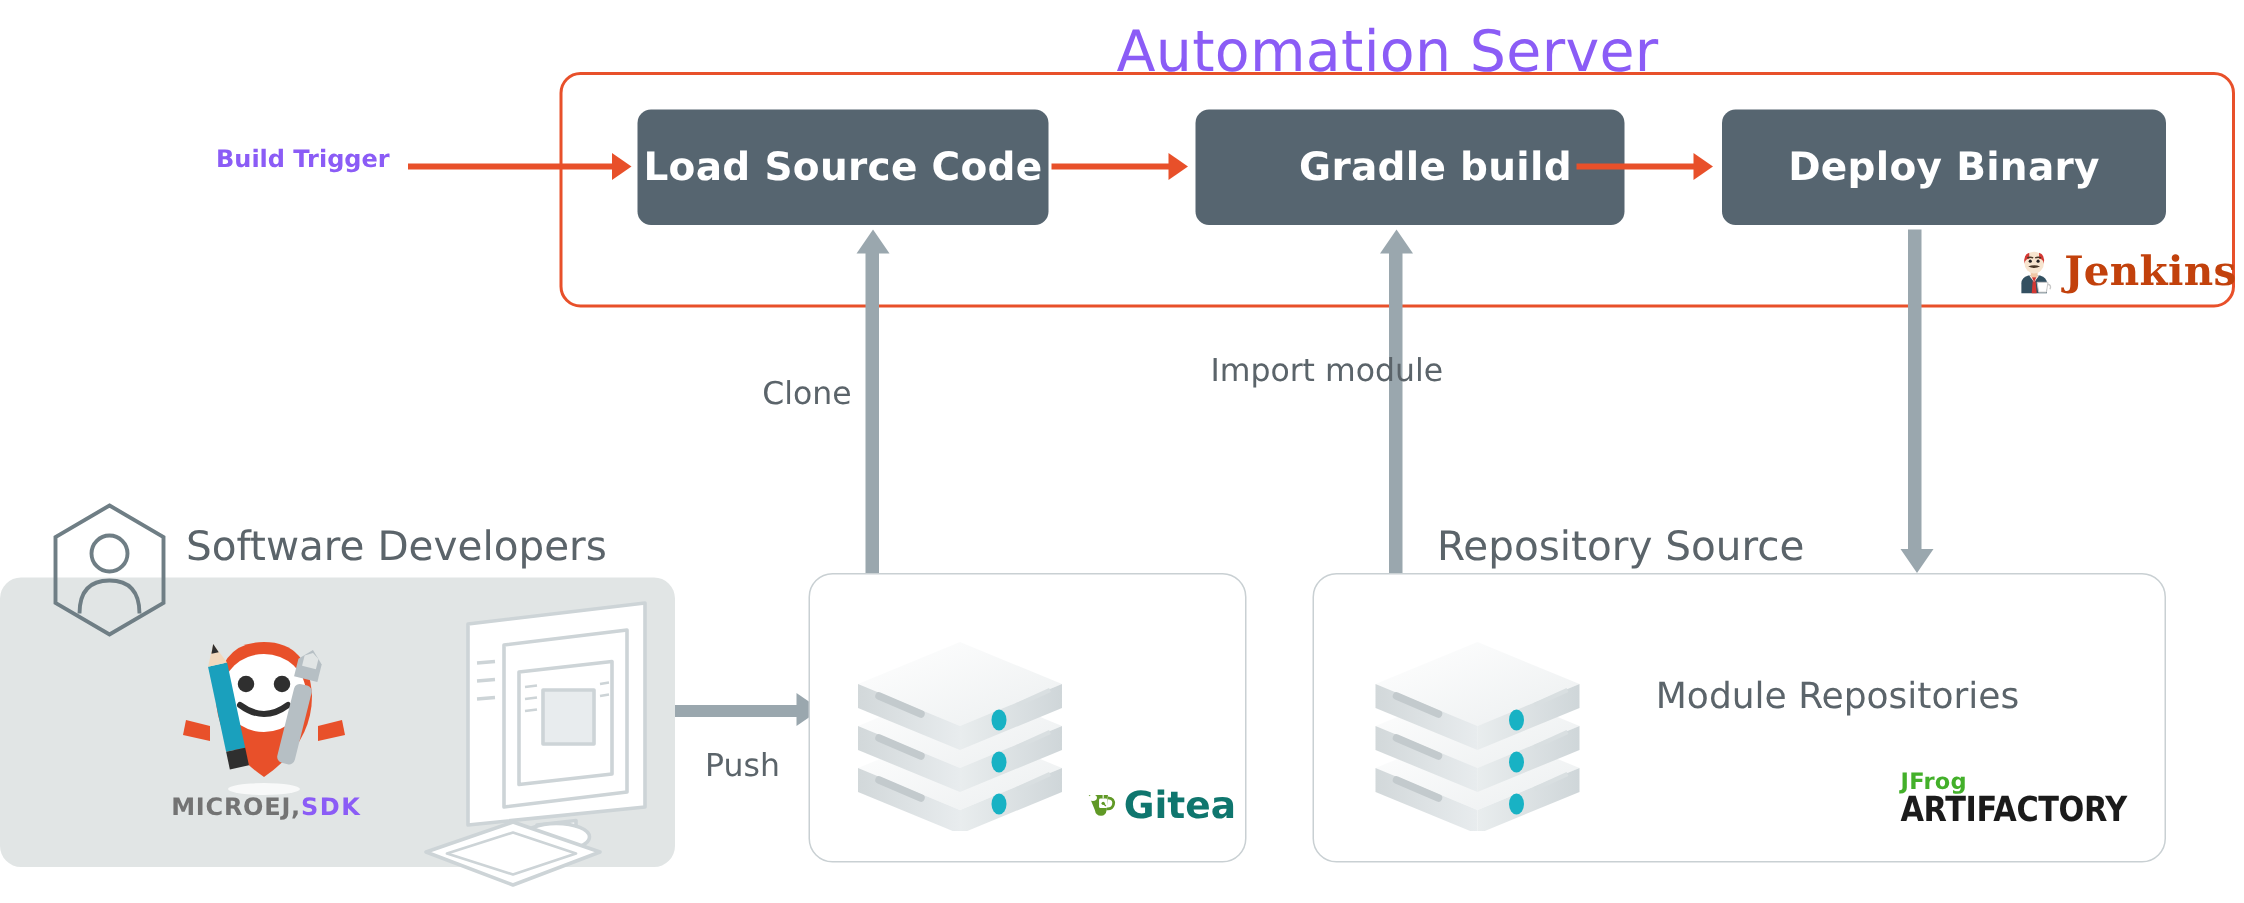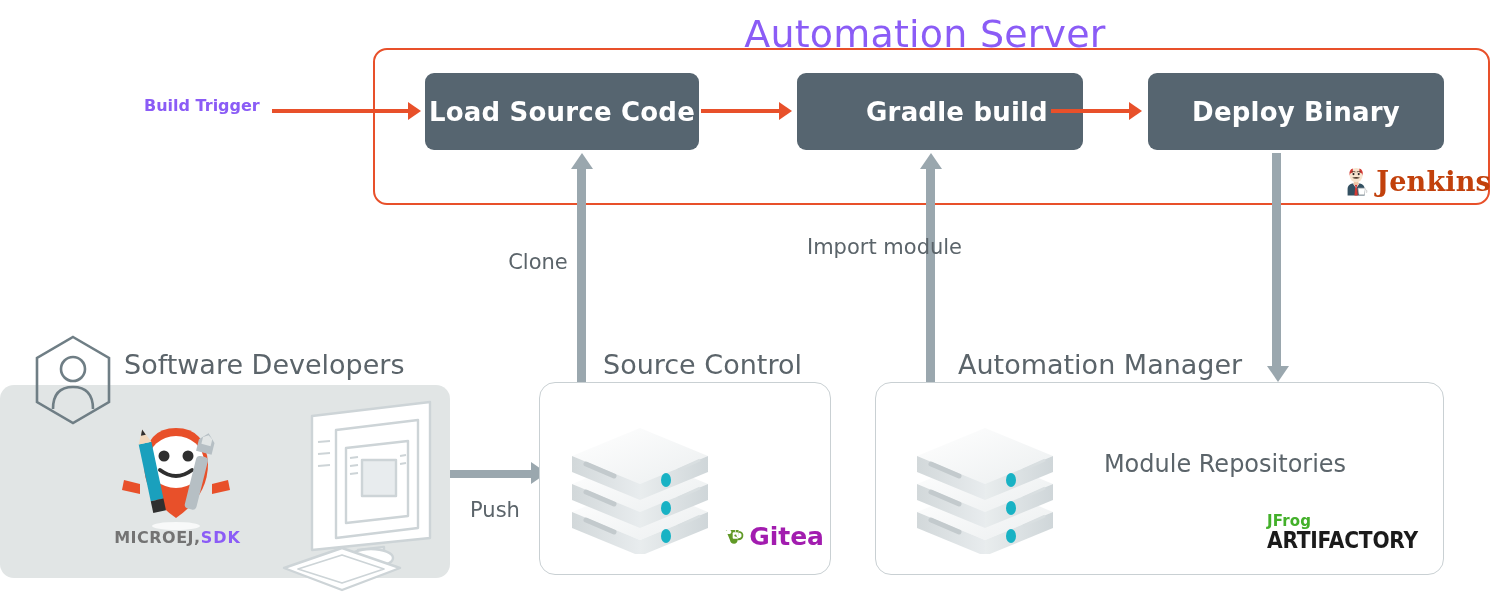--- a/index.html
+++ b/index.html
@@ -137,21 +137,21 @@
     display:flex;align-items:center;gap:7px;}
   #jenkins-mascot{width:40px;height:44px;}
   #jenkins-wordmark{font-family:"DejaVu Serif", serif;font-weight:bold;
     font-size:27px;color:#c2410c;letter-spacing:.2px;}
 
   
   #gitea-logo{left:724px;top:513px;width:100px;height:46px;
     display:flex;align-items:center;gap:5px;}
   #gitea-cup{width:44px;height:42px;}
   #gitea-wordmark{font-family:"DejaVu Sans", sans-serif;font-weight:bold;
-    font-size:25px;color:#a21caf;}
+    font-size:25px;color:#0f766e;}
 
   
   #jfrog-logo{left:1258px;top:505px;width:176px;height:56px;
     display:flex;align-items:center;gap:9px;}
   #jfrog-mark{width:40px;height:48px;}
   #jfrog-text{display:flex;flex-direction:column;line-height:1;}
   #jfrog-text .jf-jfrog{color:#43b02a;font-weight:bold;font-size:15px;
     font-family:"DejaVu Sans", sans-serif;letter-spacing:.2px;}
   #jfrog-text .jf-artifactory{color:#1b1b1b;font-weight:bold;font-size:23px;
     font-family:"DejaVu Sans", sans-serif;
@@ -301,21 +301,20 @@
       <path d="M78 152 L104 149 L104 164 L78 167 Z"></path>
       <ellipse cx="91" cy="160" rx="22" ry="9"></ellipse>
     </g>
 
     <g fill="#ffffff" stroke="#cdd4d7" stroke-width="2.4" stroke-linejoin="round">
       <path d="M4 170 L62 150 L120 170 L62 192 Z"></path>
       <path d="M18 171 L62 157 L104 171 L62 185 Z" stroke-width="1.8"></path>
     </g>
   </svg>
 
-  <div class="abs group-title" id="title-source-control">Source Control</div>
 
   <div class="abs" id="panel-source-control"></div>
 
   <svg class="abs" id="server-stack-source" viewBox="0 0 160 150">
     <defs>
       <linearGradient id="srvTop" x1="0" y1="0" x2="1" y2="1">
         <stop offset="0" stop-color="#ffffff"></stop>
           <stop offset="1" stop-color="#eceff0"></stop>
       </linearGradient>
       <linearGradient id="srvLeft" x1="0" y1="0" x2="1" y2="0">
@@ -362,21 +361,21 @@
       <path d="M32 12 Q42 13 40 22 Q38 29 30 28" fill="none" stroke="#609926" stroke-width="4"></path>
       <ellipse cx="10" cy="12" rx="6" ry="4.5" fill="#ffffff"></ellipse>
       <rect x="19" y="13" width="12" height="14" rx="2" fill="#ffffff"></rect>
       <path d="M25 8 L25 13" stroke="#ffffff" stroke-width="1.6"></path>
       <circle cx="25" cy="20" r="2.4" fill="#609926"></circle>
       <path d="M25 20 L29 24" stroke="#609926" stroke-width="1.8"></path>
     </svg>
     <span id="gitea-wordmark">Gitea</span>
   </div>
 
-  <div class="abs group-title" id="title-repository-manager">Automation Manager</div>
+  <div class="abs group-title" id="title-repository-manager">Repository Source</div>
 
   <div class="abs" id="panel-repository-manager"></div>
 
   <svg class="abs" id="server-stack-repo" viewBox="0 0 160 150">
     <g transform="translate(0,56)">
       <polygon points="80,24 148,52 80,80 12,52" fill="url(#srvTop)"></polygon>
       <polygon points="12,52 80,80 80,96 12,68" fill="url(#srvLeft)"></polygon>
       <polygon points="148,52 80,80 80,96 148,68" fill="url(#srvRight)"></polygon>
       <ellipse cx="106" cy="76" rx="5" ry="7" fill="#18b2c4"></ellipse>
       <path d="M26 60 L54 72" stroke="#c3cacd" stroke-width="5" stroke-linecap="round"></path>

